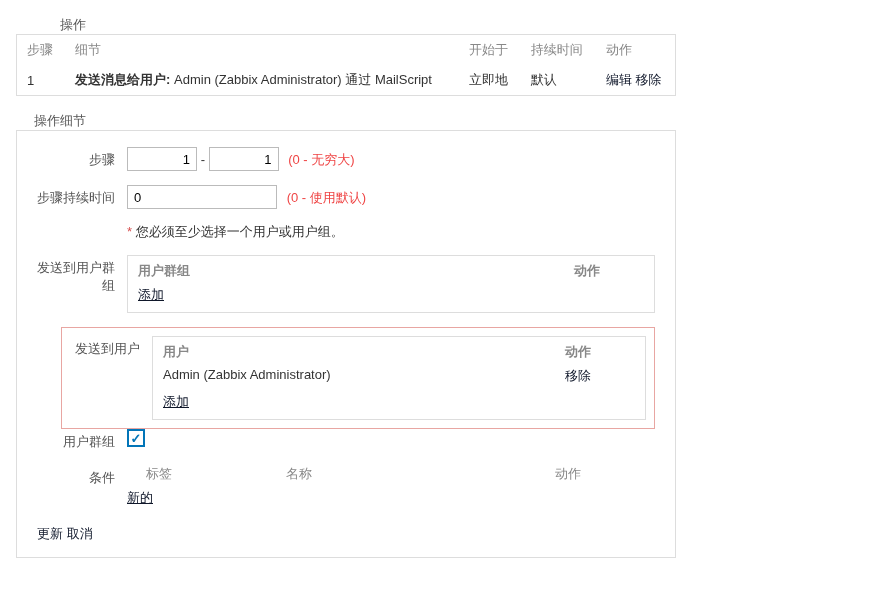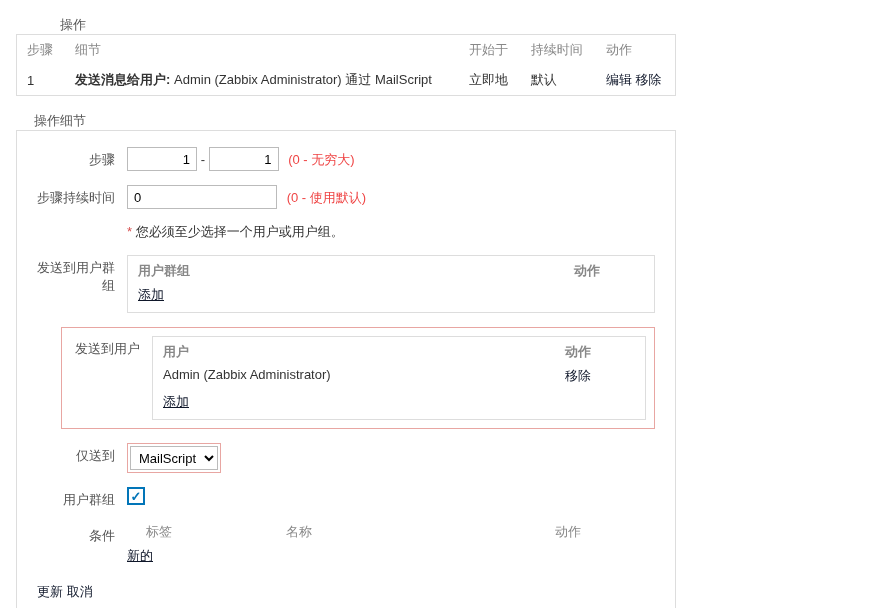--- a/index.html
+++ b/index.html
@@ -133,30 +133,20 @@
                 <div class="c2"><span class="link">移除</span></div>
               </div>
               <div class="brow">
                 <span class="link underline">添加</span>
               </div>
             </div>
           </div>
         </div>
       </div>
 
-      <div class="drow" style="margin-top:14px;">
-        <div class="dlabel">仅送到</div>
-        <div class="dcontent">
-          <span class="highlight-select">
-            <select>
-              <option>MailScript</option>
-            </select>
-          </span>
-        </div>
-      </div>
 
       <div class="drow">
         <div class="dlabel">用户群组</div>
         <div class="dcontent">
           <span class="checkbox">✓</span>
         </div>
       </div>
 
       <div class="drow">
         <div class="dlabel">条件</div>

